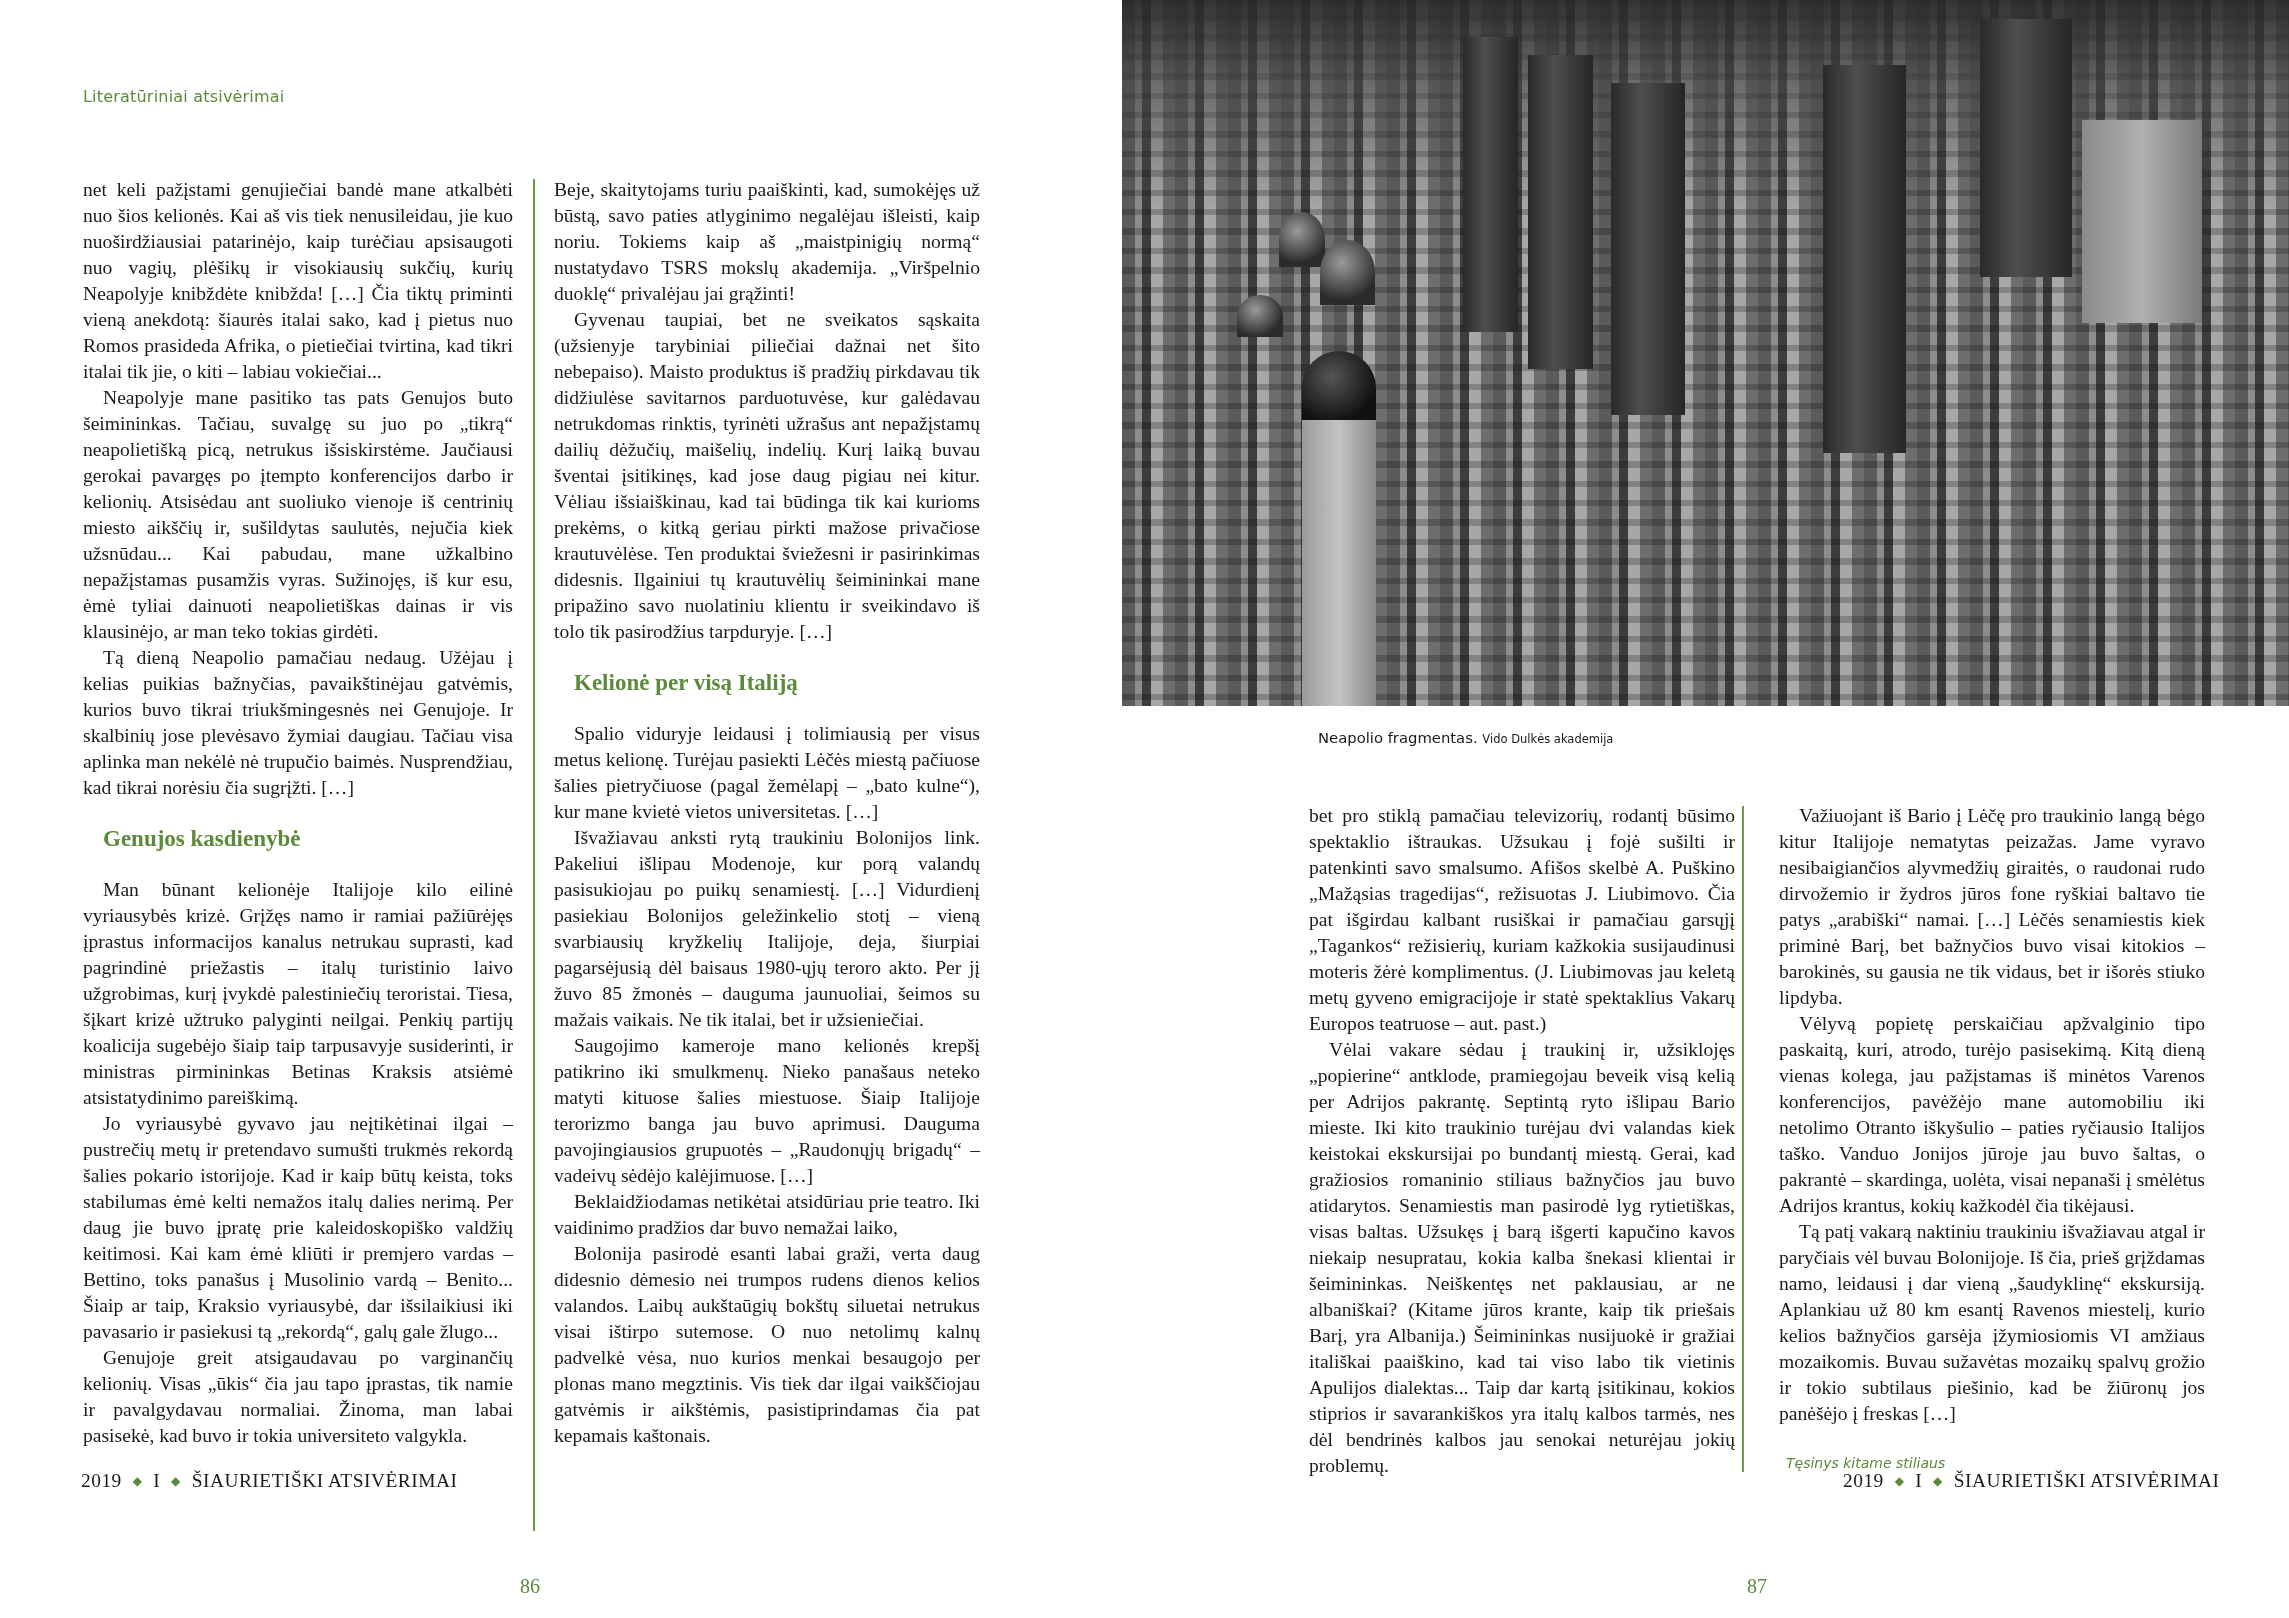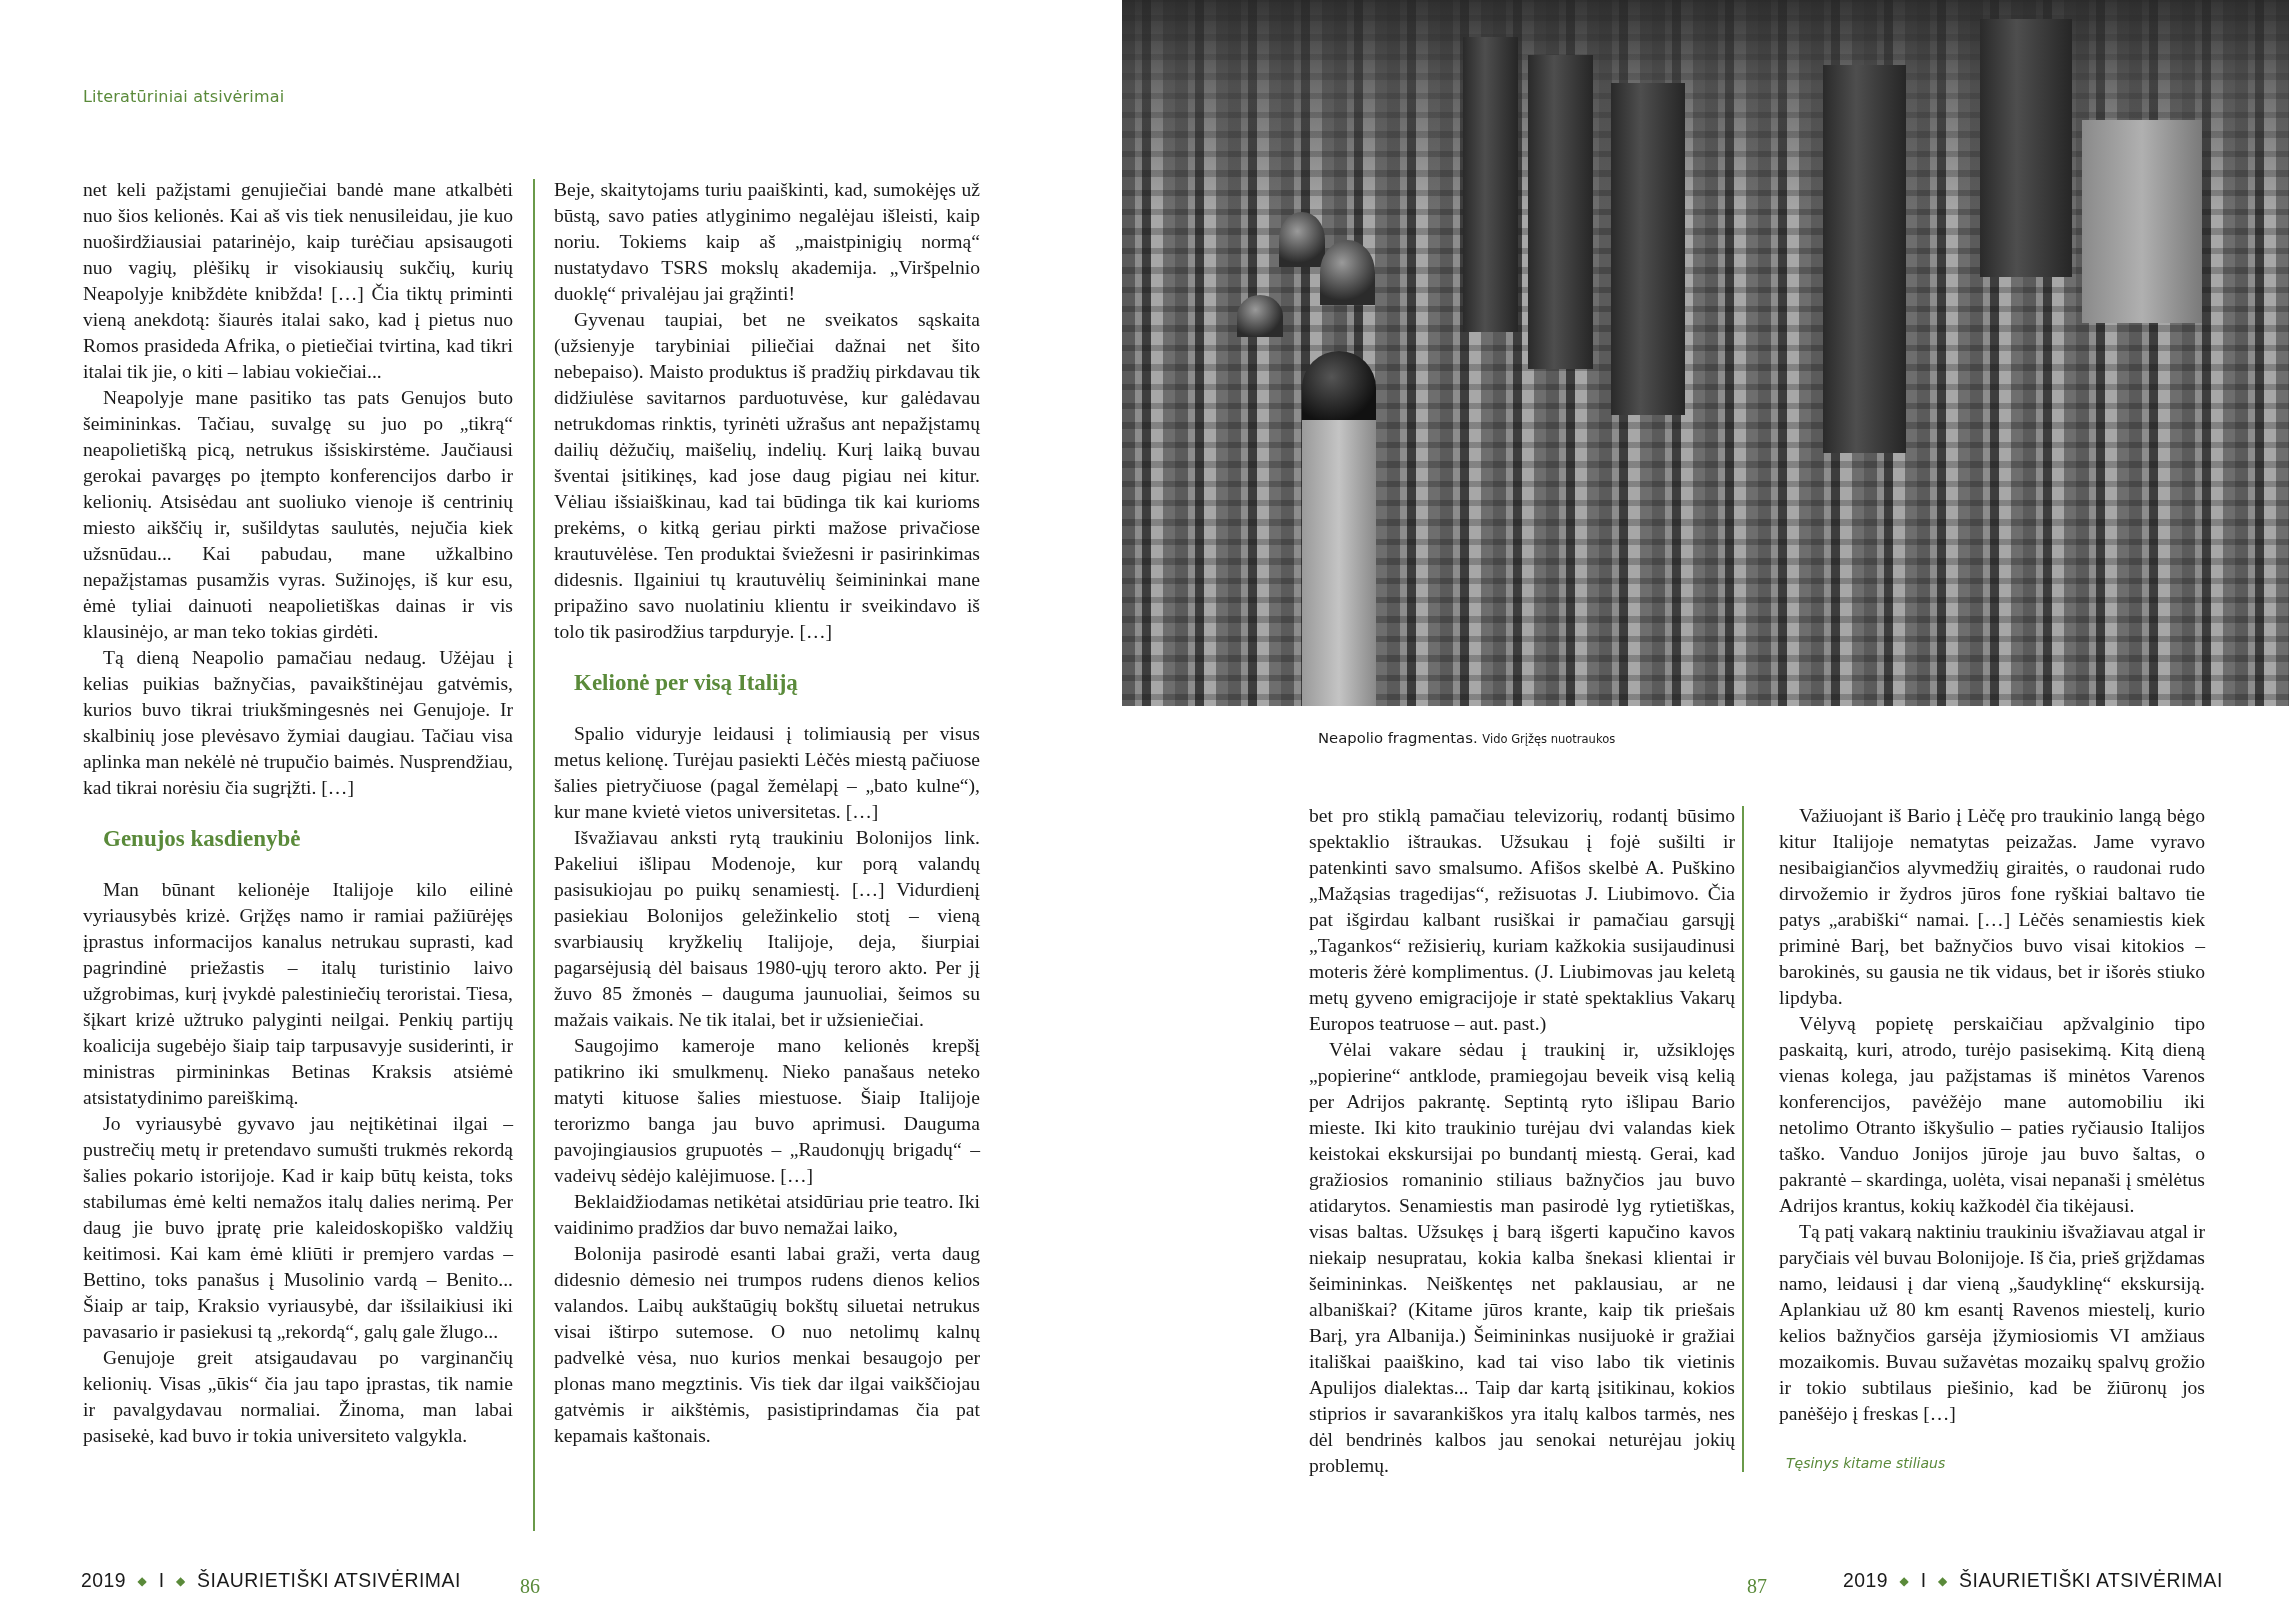--- a/index.html
+++ b/index.html
@@ -46,22 +46,22 @@
     font-family: "DejaVu Sans", sans-serif; color: #1a1a1a;
   }
   .caption .cap-title { font-size: 14.8px; margin-left: 31px; }
   .caption .cap-credit { font-size: 11.5px; }
   .continued {
     position: absolute; left: 1786px; top: 1455px;
     font-family: "DejaVu Sans", sans-serif; font-style: italic;
     font-size: 14px; color: #5a8a3a;
   }
   .footer {
-    position: absolute; top: 1569px; font-size: 19.4px; letter-spacing: 0.5px;
-    font-family: Liberation Sans, sans-serif; color: #1a1a1a;
+    position: absolute; top: 1470px; font-size: 19.4px; letter-spacing: 0.5px;
+    font-family: Liberation Serif, serif; color: #1a1a1a;
   }
   .footer .diamond { color: #5a8a3a; font-size: 12px; margin: 0 5.5px; vertical-align: 1.8px; }
   #footer-left { left: 81px; }
   #footer-right { left: 1843px; }
   .page-num { position: absolute; top: 1539px; font-size: 20px; color: #5a8a3a; font-family: "Liberation Serif", serif; margin-top: 36px; }
   #page-left { left: 520px; }
   #page-right { left: 1747px; }
 </style>
 </head>
 <body>
@@ -109,21 +109,21 @@
   <div class="tower" style="left:960px;top:120px;width:120px;height:203px;background:linear-gradient(90deg,#8a8a8a,#b0b0b0,#7a7a7a);"></div>
   <div class="dome" style="left:157px;top:212px;width:46px;height:55px;"></div>
   <div class="dome" style="left:198px;top:240px;width:55px;height:65px;"></div>
   <div class="dome" style="left:115px;top:295px;width:46px;height:42px;"></div>
   <div class="dome" style="left:180px;top:351px;width:74px;height:74px;background:radial-gradient(circle at 40% 35%,#555,#111 70%);"></div>
   <div class="tower" style="left:180px;top:420px;width:74px;height:286px;background:linear-gradient(90deg,#9a9a9a,#c4c4c4,#8a8a8a);"></div>
 </div>
 
 <div class="caption">
   <span class="cap-title">Neapolio fragmentas.</span>
-  <span class="cap-credit">Vido Grįžęs nuotraukos</span>
+  <span class="cap-credit">Vido Dulkės akademija</span>
 </div>
 
 <div id="col3" class="col">
   <p>bet pro stiklą pamačiau televizorių, rodantį būsimo spektaklio ištraukas. Užsukau į fojė sušilti ir patenkinti savo smalsumo. Afišos skelbė A. Puškino „Mažąsias tragedijas“, režisuotas J. Liubimovo. Čia pat išgirdau kalbant rusiškai ir pamačiau garsųjį „Tagankos“ režisierių, kuriam kažkokia susijaudinusi moteris žėrė komplimentus. (J. Liubimovas jau keletą metų gyveno emigracijoje ir statė spektaklius Vakarų Europos teatruose – aut. past.)</p>
   <p class="ind">Vėlai vakare sėdau į traukinį ir, užsiklojęs „popierine“ antklode, pramiegojau beveik visą kelią per Adrijos pakrantę. Septintą ryto išlipau Bario mieste. Iki kito traukinio turėjau dvi valandas kiek keistokai ekskursijai po bundantį miestą. Gerai, kad gražiosios romaninio stiliaus bažnyčios jau buvo atidarytos. Senamiestis man pasirodė lyg rytietiškas, visas baltas. Užsukęs į barą išgerti kapučino kavos niekaip nesupratau, kokia kalba šnekasi klientai ir šeimininkas. Neiškentęs net paklausiau, ar ne albaniškai? (Kitame jūros krante, kaip tik priešais Barį, yra Albanija.) Šeimininkas nusijuokė ir gražiai itališkai paaiškino, kad tai viso labo tik vietinis Apulijos dialektas... Taip dar kartą įsitikinau, kokios stiprios ir savarankiškos yra italų kalbos tarmės, nes dėl bendrinės kalbos jau senokai neturėjau jokių problemų.</p>
 </div>
 
 <div id="rule2" class="vrule"></div>
 
 <div id="col4" class="col">

